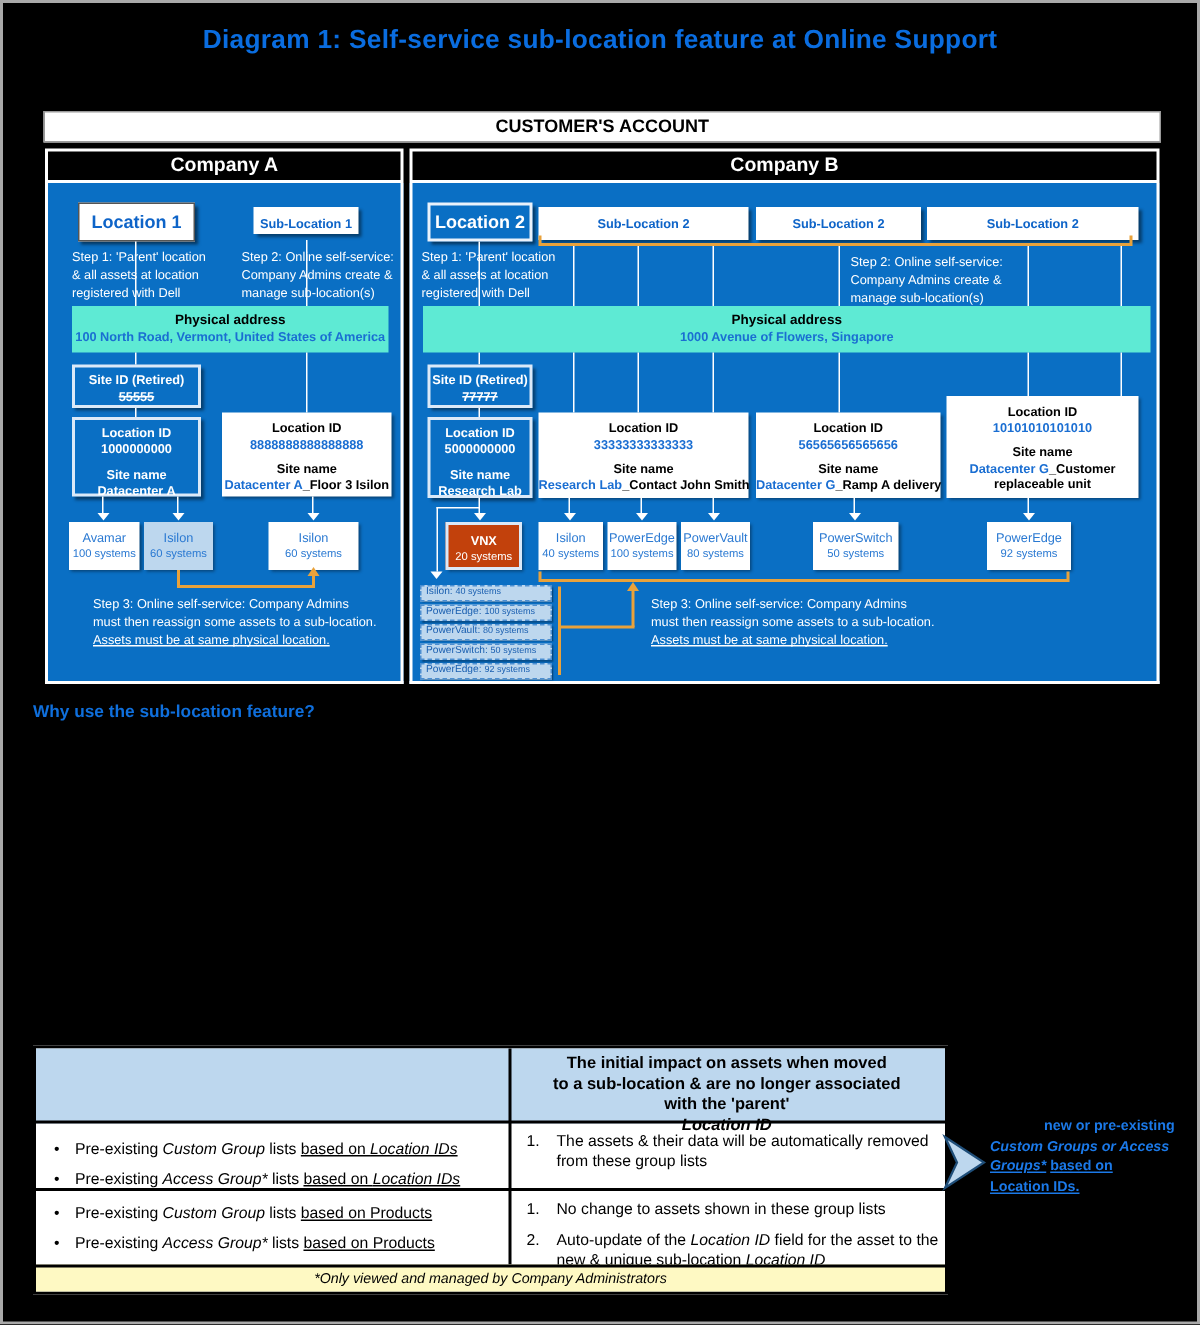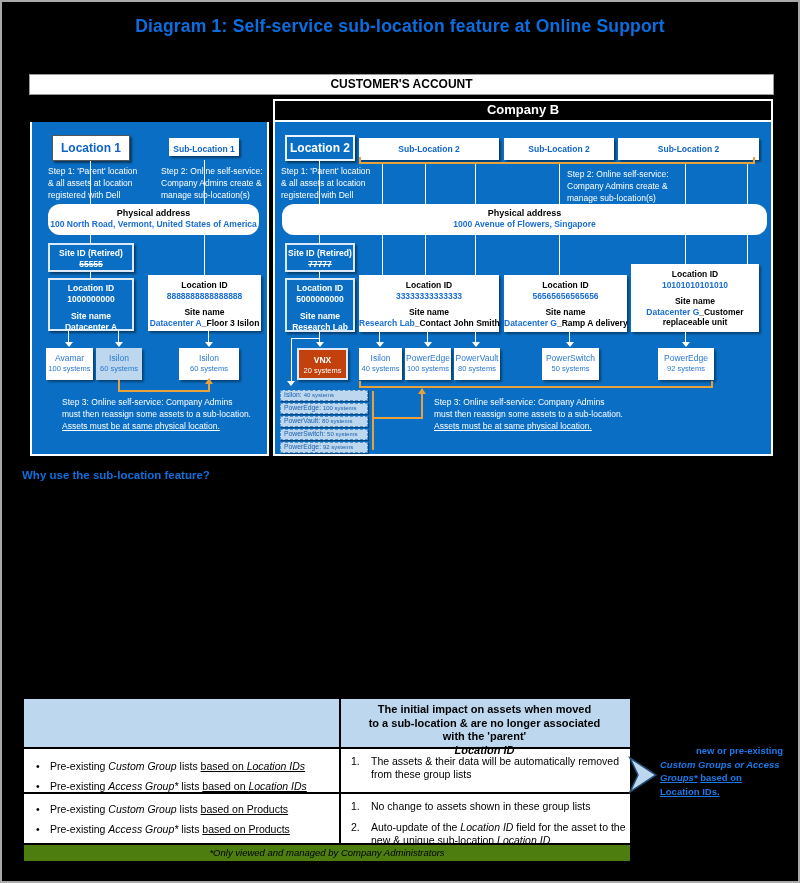--- a/index.html
+++ b/index.html
@@ -12,21 +12,21 @@
   .cobar {background:#000; border:2px solid #fff; color:#fff; font-weight:bold; font-size:13px; line-height:18px; text-align:center;}
   .panel {background:#0a6fc4; border:2px solid #fff; border-top:none;}
   .loc1 {background:#fff; color:#0e64c8; border:1px solid #555; box-shadow:2px 2px 2px rgba(0,0,0,.5);
          font-size:12px; font-weight:bold; text-align:center; line-height:24px;}
   .loc2 {background:#0a6fc4; color:#fff; border:2px solid #eaf2fb; box-shadow:2px 2px 2px rgba(0,0,0,.5);
          font-size:12px; font-weight:bold; text-align:center; line-height:22px;}
   .subloc {background:#fff; color:#0e64c8; box-shadow:2px 2px 2px rgba(0,0,0,.45);
            font-size:8.5px; font-weight:bold; text-align:center; line-height:22px;}
   .steps {color:#fff; font-size:8.5px; line-height:12.2px;}
   .steps span {display:block;}
-  .phys {background:#ffffff; text-align:center; padding-top:4px;border-radius:12px;}
+  .phys {background:#5eead4; text-align:center; padding-top:4px;}
   .phys .t1 {display:block; font-size:9px; font-weight:bold; color:#000;}
   .phys .t2 {display:block; font-size:8.5px; font-weight:bold; color:#1a6ed2; margin-top:1px;}
   .bbox {background:#0a6fc4; border:2px solid #dbe9f8; color:#fff; box-shadow:2px 2px 2px rgba(0,0,0,.45);
          text-align:center; font-size:8.5px; font-weight:bold; line-height:11px; padding-top:3px;}
   .bbox span {display:block;}
   .gap {margin-top:6px;}
   .idcard {background:#fff; text-align:center; padding-top:5px; font-size:8.5px; font-weight:bold; color:#000; line-height:10.5px;}
   .idcard span {display:block;}
   .idcard .blue {color:#1a6ed2;}
   .idcard .run {display:block; white-space:nowrap;}
@@ -50,21 +50,21 @@
   .listitem .cnt {font-size:6px;}
   .why {color:#0f6fdc; font-weight:bold; font-size:11.5px;}
   .tbl {background:#fff; border:2px solid #000; color:#000; font-size:10.5px;}
   .tbl .hrow {position:absolute; left:0; top:0; width:100%; height:50px; background:#bdd7ee; border-bottom:2px solid #000;}
   .tbl .h1 {position:absolute; left:0; top:0; width:315px; height:48px; font-weight:bold; font-size:11px; text-align:center; padding-top:17px;}
   .tbl .h2 {position:absolute; left:315px; top:0; width:291px; height:48px; font-weight:bold; font-size:11px; text-align:center; padding-top:4px; line-height:13.5px;}
   .tbl .h2 span {display:block;}
   .tbl .vdiv {position:absolute; left:315px; top:0; width:2px; height:144px; background:#000;}
   .tbl .r1 {position:absolute; left:0; top:50px; width:100%; height:45px; border-bottom:2px solid #000;}
   .tbl .r2 {position:absolute; left:0; top:95px; width:100%; height:49px;}
-  .tbl .foot {position:absolute; left:0; top:144px; width:100%; height:18px; background:#4d7c0f; border-top:2px solid #000;
+  .tbl .foot {position:absolute; left:0; top:144px; width:100%; height:18px; background:#fef9c3; border-top:2px solid #000;
               text-align:center; font-style:italic; font-size:9.5px; line-height:15px;}
   .bullets {position:absolute; left:0; top:0; width:313px; padding:7px 6px 0 10px; line-height:20px;}
   .bullets .bl {display:block; padding-left:16px; position:relative;}
   .bullets .dot {position:absolute; left:2px;}
   .impacts {position:absolute; left:317px; top:0; width:289px; padding:6px 4px 0 10px; line-height:13px;}
   .impacts .item {display:flex; margin-bottom:8px;}
   .impacts .num {width:20px; flex:none;}
   .ann {color:#1b79e8; font-weight:bold; font-size:9.5px; line-height:13.5px;}
   .ann span {display:block;}
   .ann .l1 {padding-left:36px;}
@@ -72,20 +72,21 @@
 </style>
 </head>
 <body>
 
 <div class="page">
 
   <div class="abs title">Diagram 1: Self-service sub-location feature at Online Support</div>
 
   <div class="abs acctbar" style="left:27px; top:72px; width:745px; height:21px;">CUSTOMER'S ACCOUNT</div>
 
+  <div class="abs cobar" style="left:28px; top:97px; width:239px; height:23px;">Company A</div>
   <div class="abs cobar" style="left:271px; top:97px; width:500px; height:23px;">Company B</div>
 
   <div class="abs panel" style="left:28px; top:120px; width:239px; height:334px;"></div>
   <div class="abs panel" style="left:271px; top:120px; width:500px; height:334px;"></div>
 
   <div class="abs loc1" style="left:50px; top:133px; width:78px; height:26px;">Location 1</div>
   <div class="abs subloc" style="left:167px; top:136px; width:70px; height:18px;">Sub-Location 1</div>
 
   <div class="abs steps" style="left:46px; top:163px; width:115px;">
     <span>Step 1: 'Parent' location</span>

